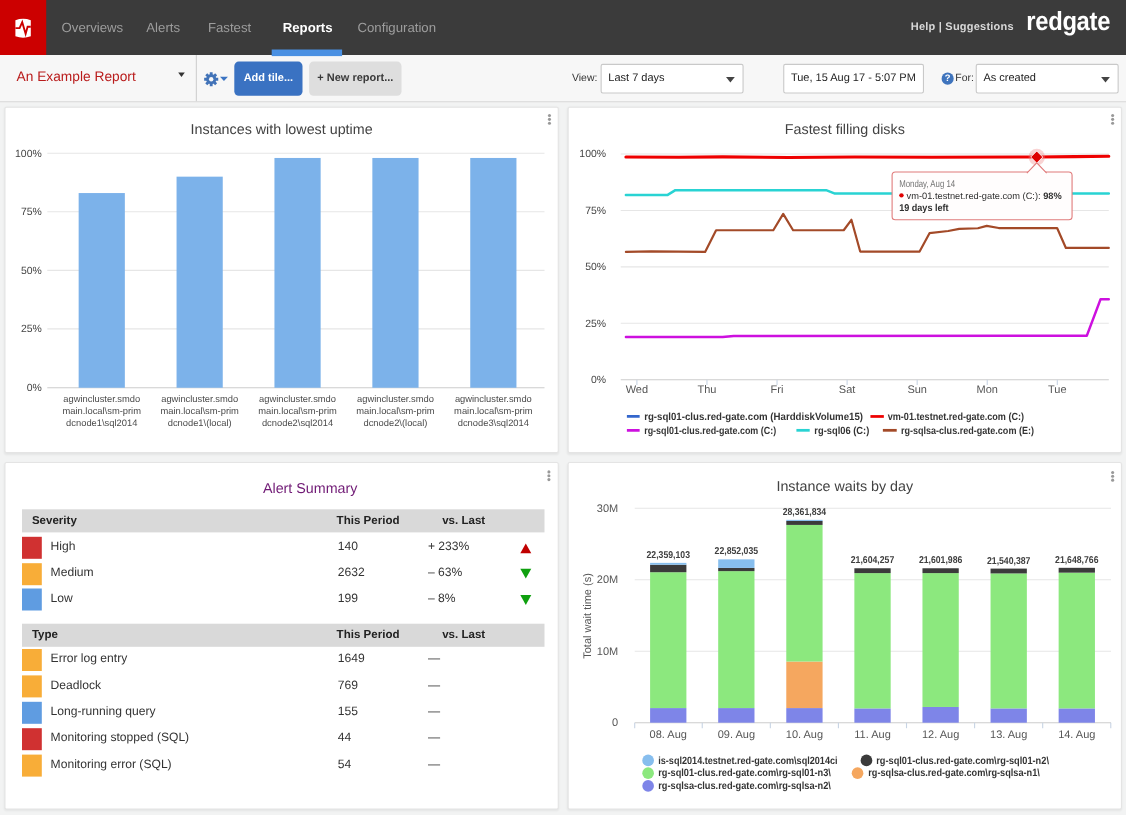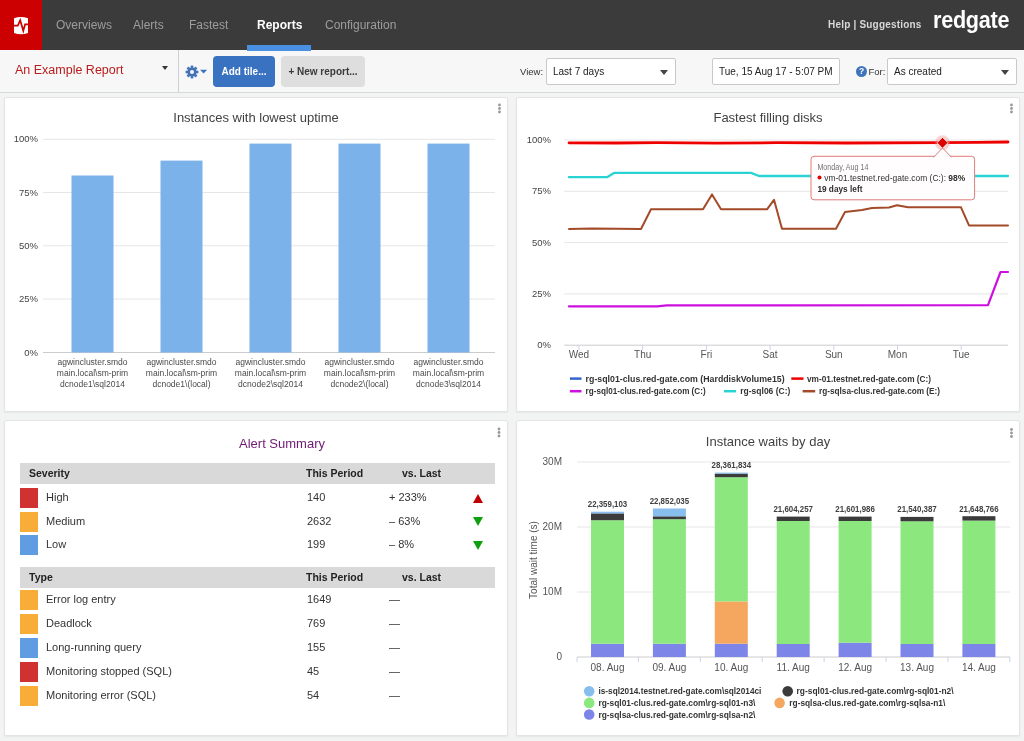--- a/index.html
+++ b/index.html
@@ -241,21 +241,21 @@
   <div class="abs" style="left:15px; top:193px; width:18px; height:20px; background:#f8ad38;"></div>
   <span class="abs" style="left:41px; top:196px;">Deadlock</span>
   <span class="abs" style="left:302px; top:196px;">769</span>
   <span class="abs" style="left:384px; top:196px;">—</span>
   <div class="abs" style="left:15px; top:217px; width:18px; height:20px; background:#5f9ce1;"></div>
   <span class="abs" style="left:41px; top:220px;">Long-running query</span>
   <span class="abs" style="left:302px; top:220px;">155</span>
   <span class="abs" style="left:384px; top:220px;">—</span>
   <div class="abs" style="left:15px; top:241px; width:18px; height:20px; background:#d03131;"></div>
   <span class="abs" style="left:41px; top:244px;">Monitoring stopped (SQL)</span>
-  <span class="abs" style="left:302px; top:244px;">45</span>
+  <span class="abs" style="left:302px; top:244px;">44</span>
   <span class="abs" style="left:384px; top:244px;">—</span>
   <div class="abs" style="left:15px; top:265px; width:18px; height:20px; background:#f8ad38;"></div>
   <span class="abs" style="left:41px; top:268px;">Monitoring error (SQL)</span>
   <span class="abs" style="left:302px; top:268px;">54</span>
   <span class="abs" style="left:384px; top:268px;">—</span>
 </div>
 
 <div class="card" style="left:516px; top:420px; width:504px; height:316px;">
 <svg width="502" height="314" id="c4">
   <text x="251" y="25" font-size="13" fill="#424242" text-anchor="middle">Instance waits by day</text>

